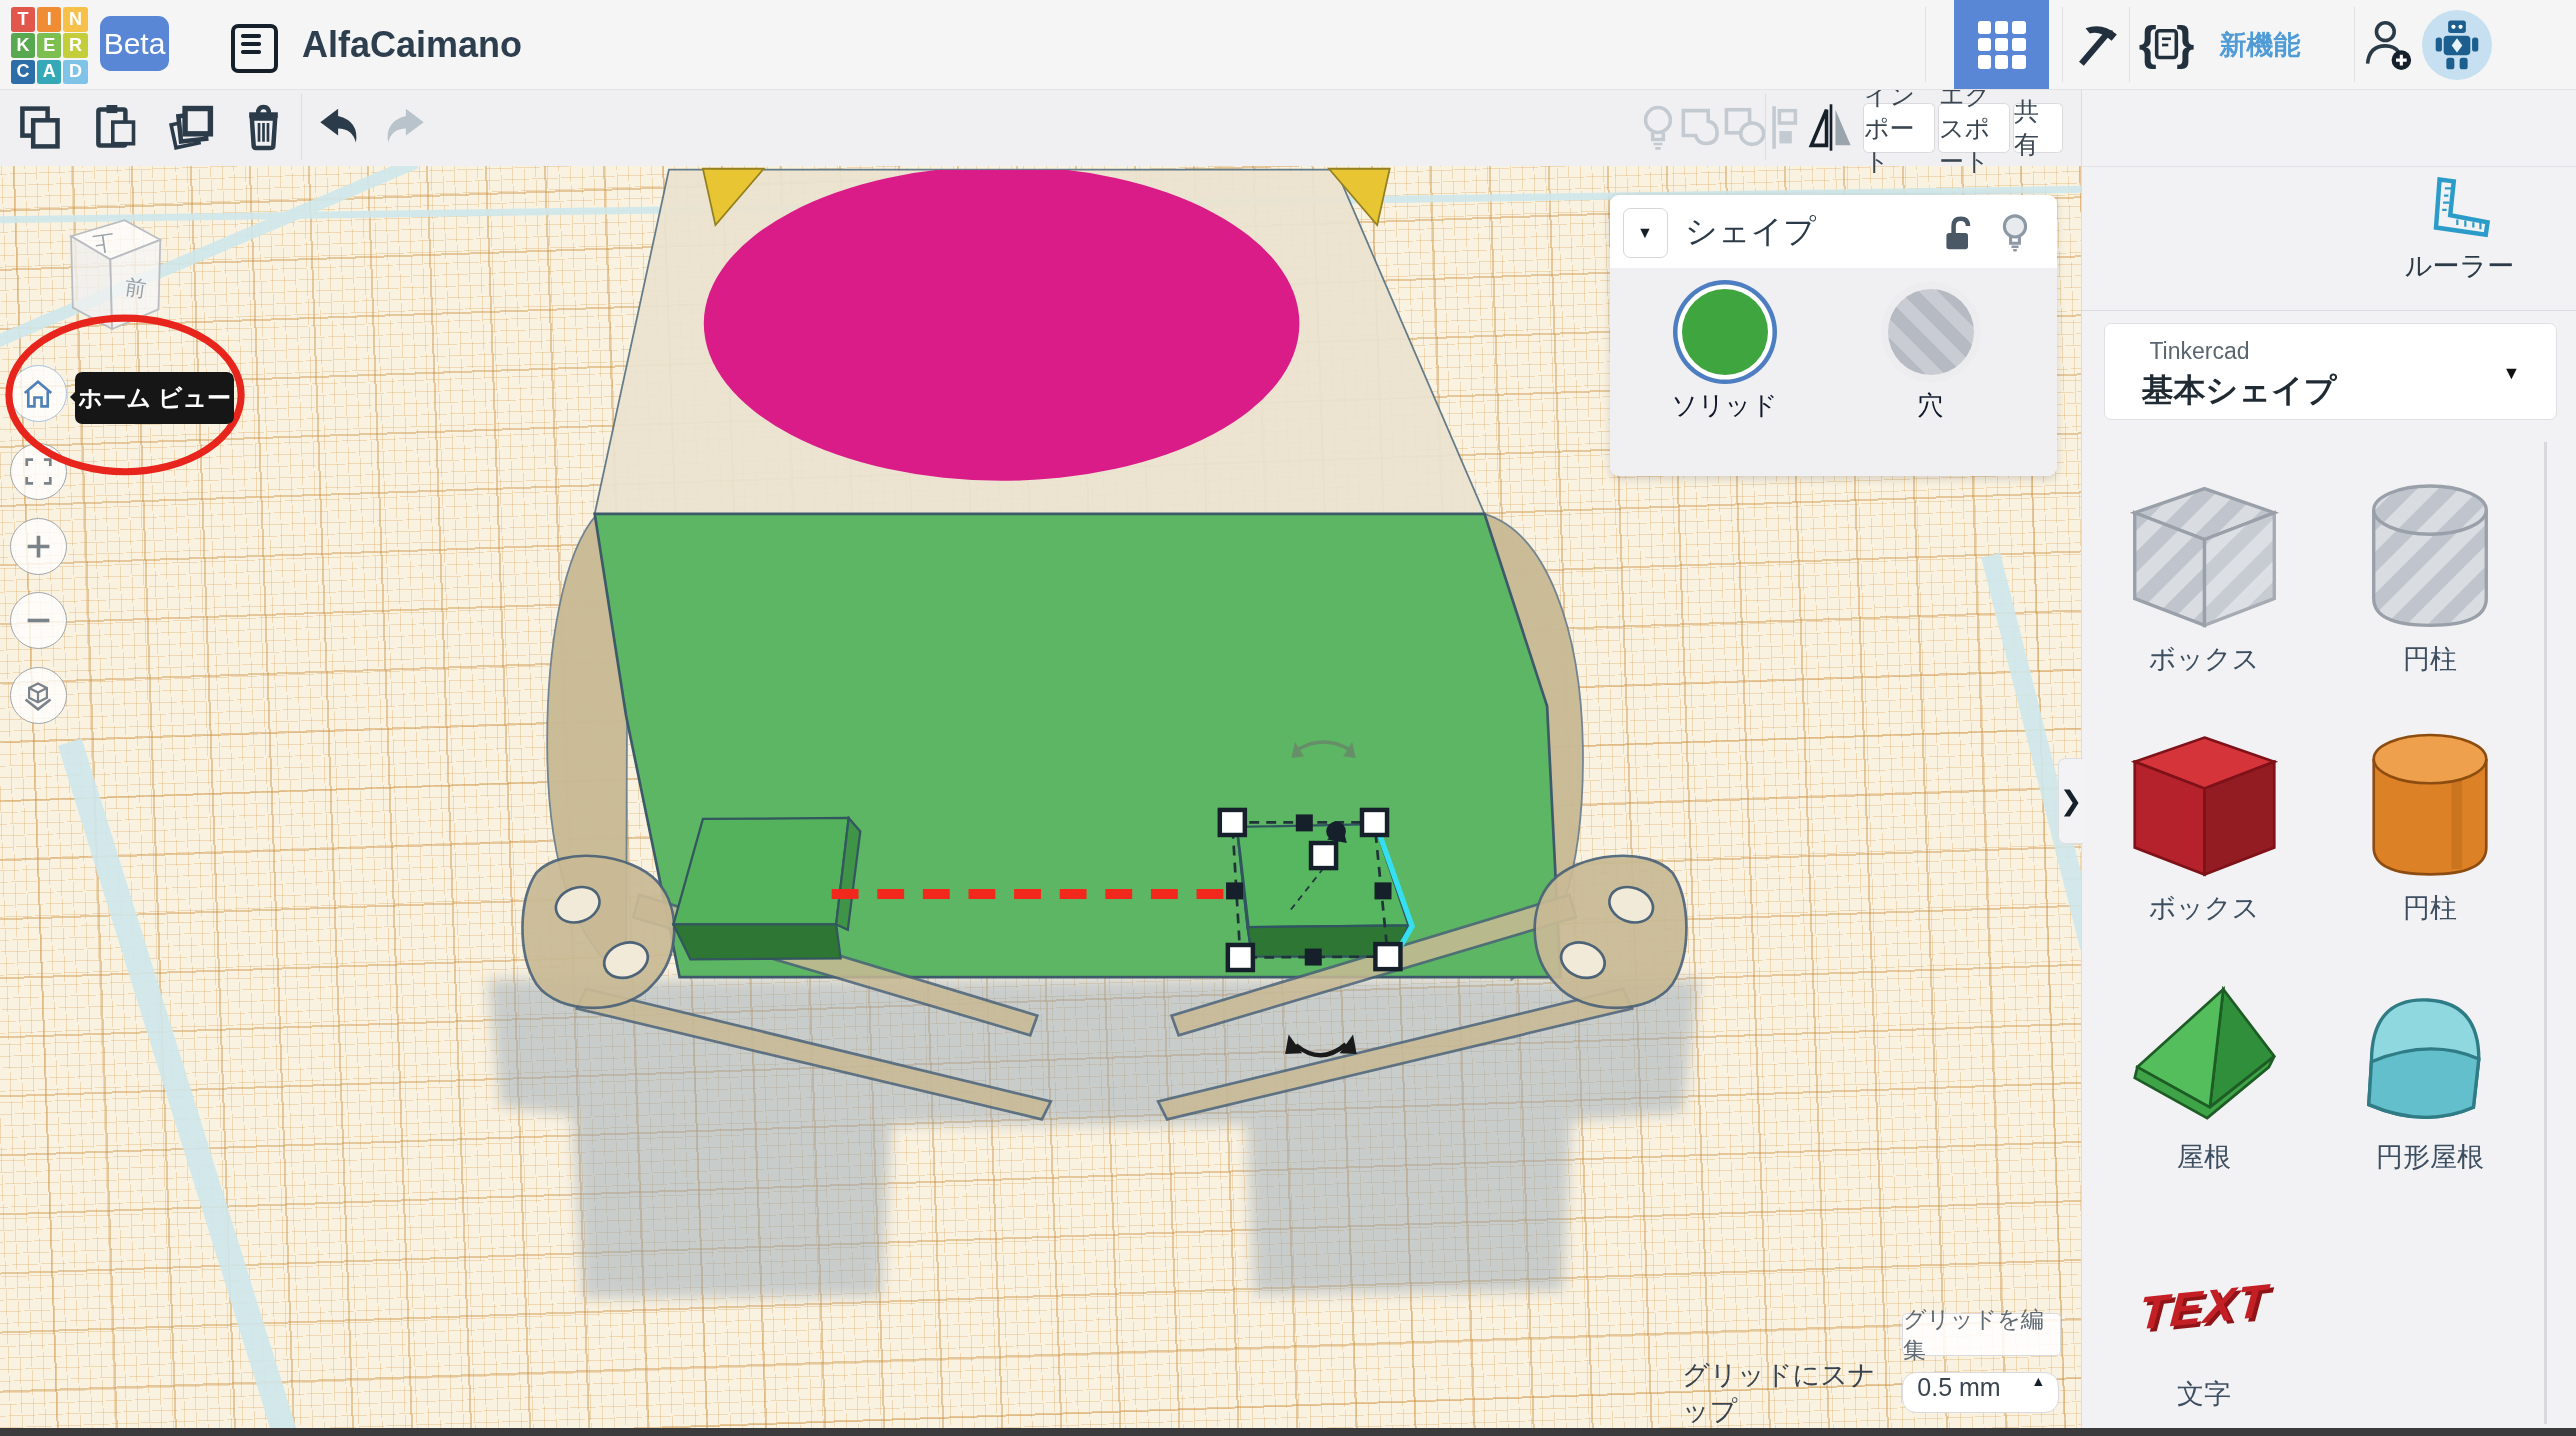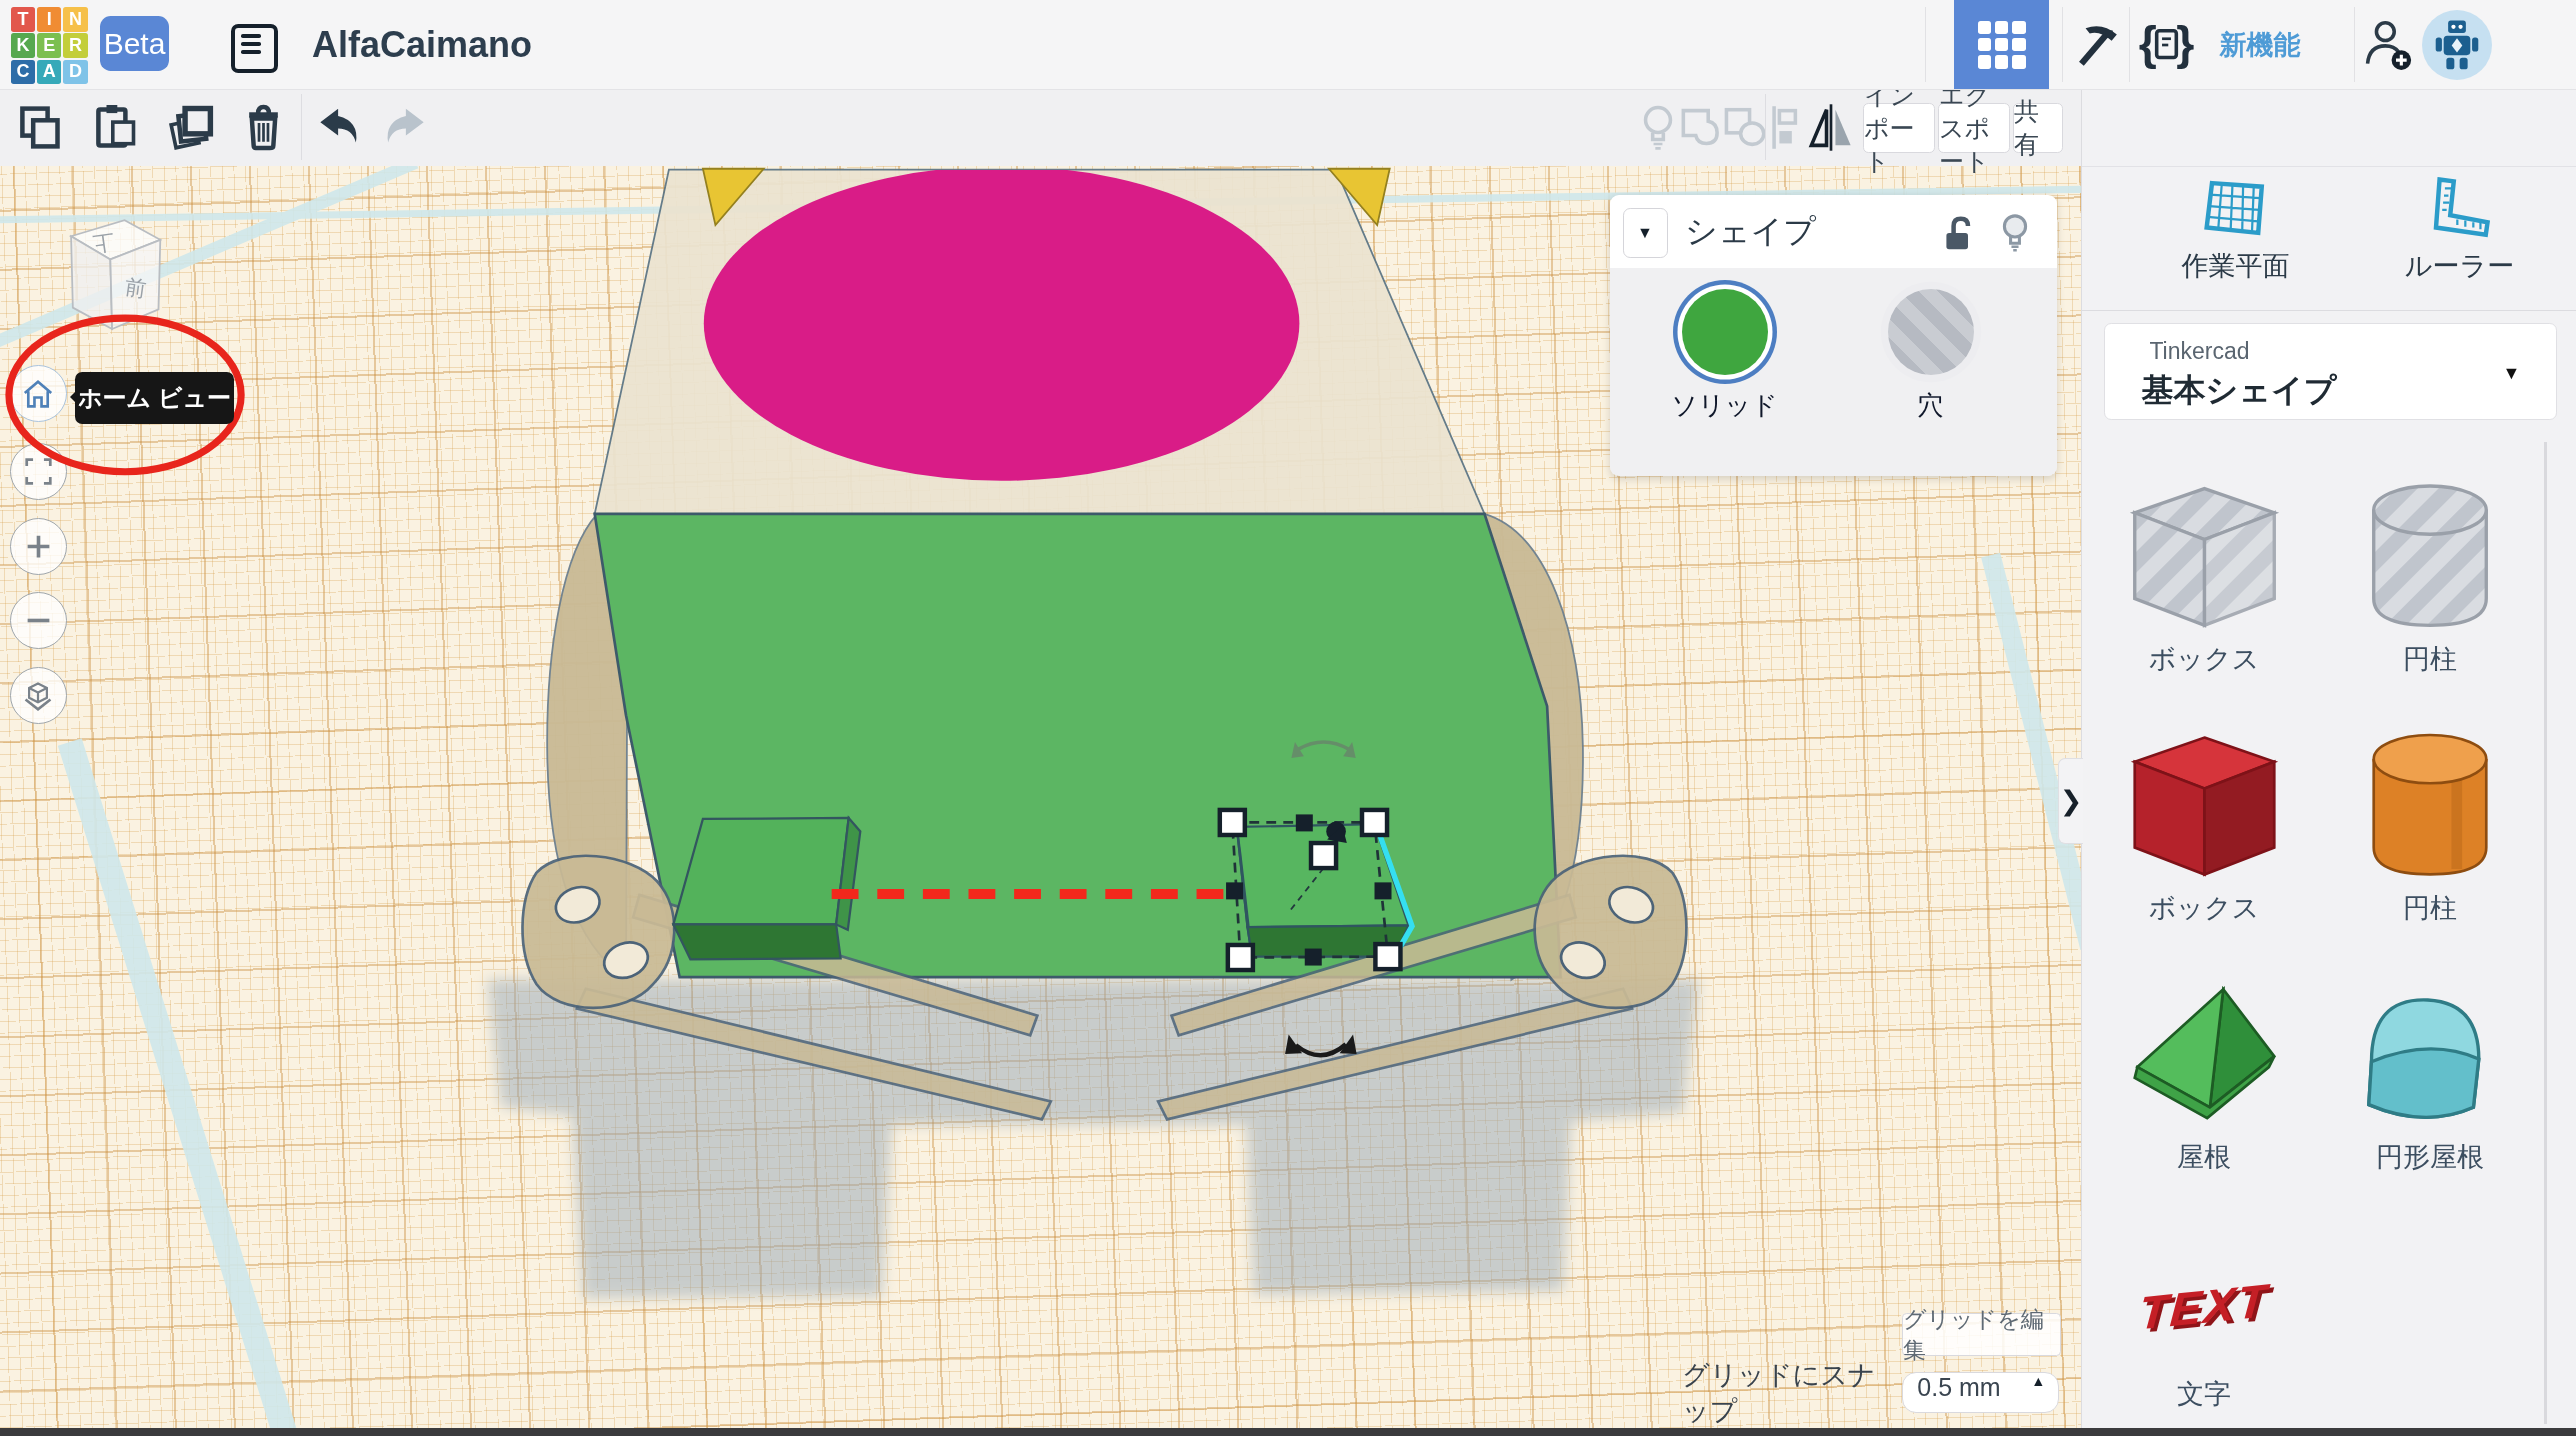--- a/index.html
+++ b/index.html
@@ -11,21 +11,21 @@
           border-bottom:0.9px solid #e3e3e6;z-index:40;}
   .logo{position:absolute;left:10.7px;top:7.2px;width:77px;height:77px;display:grid;
         grid-template-columns:repeat(3,1fr);grid-template-rows:repeat(3,1fr);gap:1.8px;}
   .logo span{display:flex;align-items:center;justify-content:center;border-radius:2.7px;
         color:#fff;font-weight:bold;font-size:18px;}
   .beta-btn{position:absolute;left:100px;top:16px;width:69px;height:55px;background:var(--accent-blue);
         border-radius:10.7px;color:#fff;font-size:30px;display:flex;align-items:center;justify-content:center;}
   .doc-icon{position:absolute;left:231px;top:24px;width:39px;height:41px;border:4.5px solid #15202b;border-radius:7.2px;}
   .doc-icon i{position:absolute;left:6.3px;height:3.6px;background:#15202b;border-radius:1.8px;}
   .title{position:absolute;left:302px;top:0;height:89px;display:flex;align-items:center;
-        font-size:36px;font-weight:bold;color:#2d3e4e;margin-left:10px;}
+        font-size:36px;font-weight:bold;color:#2d3e4e;}
   .hdr-sep{position:absolute;top:7.2px;height:75px;width:0.9px;background:#e1e1e4;}
   .grid-btn{position:absolute;left:1954px;top:0;width:95px;height:89px;background:var(--accent-blue);
         display:flex;align-items:center;justify-content:center;}
   .grid-ic{display:grid;grid-template-columns:repeat(3,1fr);grid-template-rows:repeat(3,1fr);gap:3.6px;width:48px;height:48px;}
   .grid-ic b{background:#fff;border-radius:2.7px;}
   .hdr-ic{position:absolute;top:0;height:89px;display:flex;align-items:center;justify-content:center;}
   .whats-new{position:absolute;left:2202px;top:0;width:116px;height:89px;display:flex;align-items:center;
         justify-content:center;font-size:27px;color:var(--link-blue);font-weight:bold;}
   .avatar{position:absolute;left:2422px;top:9.8px;width:70px;height:70px;border-radius:50%;
         background:#c6e0f1;overflow:hidden;display:flex;align-items:center;justify-content:center;}
@@ -444,27 +444,20 @@
       <span class="caret">▲</span>
     </div>
   </div>
 
   <div class="collapse-tab">
     <span>❯</span>
   </div>
 
   <div class="sidebar">
     <div class="sb-top">
-      <div class="sb-item" style="left:64px">
-        <svg width="66" height="64" viewBox="0 0 74 72">
-          <polygon points="10,8 66,12 62,64 4,58" fill="none" style="stroke:var(--icon-blue)" stroke-width="5"></polygon>
-          <path d="M21,9 L17,60 M33,10 L31,61 M45,10.5 L44,62 M57,11.5 L55,63 M8,21 L64,25 M7,34 L63,38 M5,46 L62,51" style="stroke:var(--icon-blue)" stroke-width="2.5"></path>
-        </svg>
-        <div class="lbl">作業平面</div>
-      </div>
       <div class="sb-item" style="left:288px">
         <svg width="66" height="64" viewBox="0 0 74 72">
           <path d="M14 4 L30 6 L26 44 L68 52 L66 66 L10 58 Z" fill="none" style="stroke:var(--icon-blue)" stroke-width="5"></path>
           <path d="M20 14 h7 M19 22 h5 M18 30 h7 M17 38 h5 M34 49 v6 M43 50 v7 M52 52 v6 M60 53 v7" style="stroke:var(--icon-blue)" stroke-width="2.5"></path>
         </svg>
         <div class="lbl">ルーラー</div>
       </div>
     </div>
 
     <div class="lib-card">

